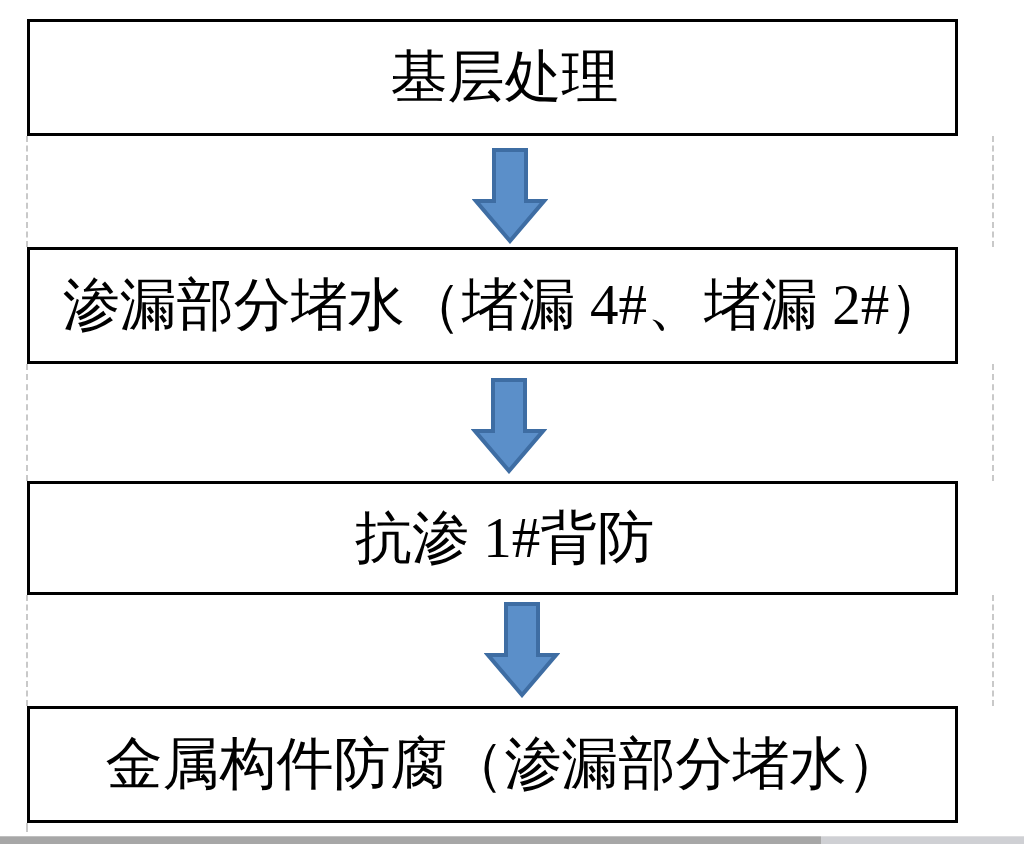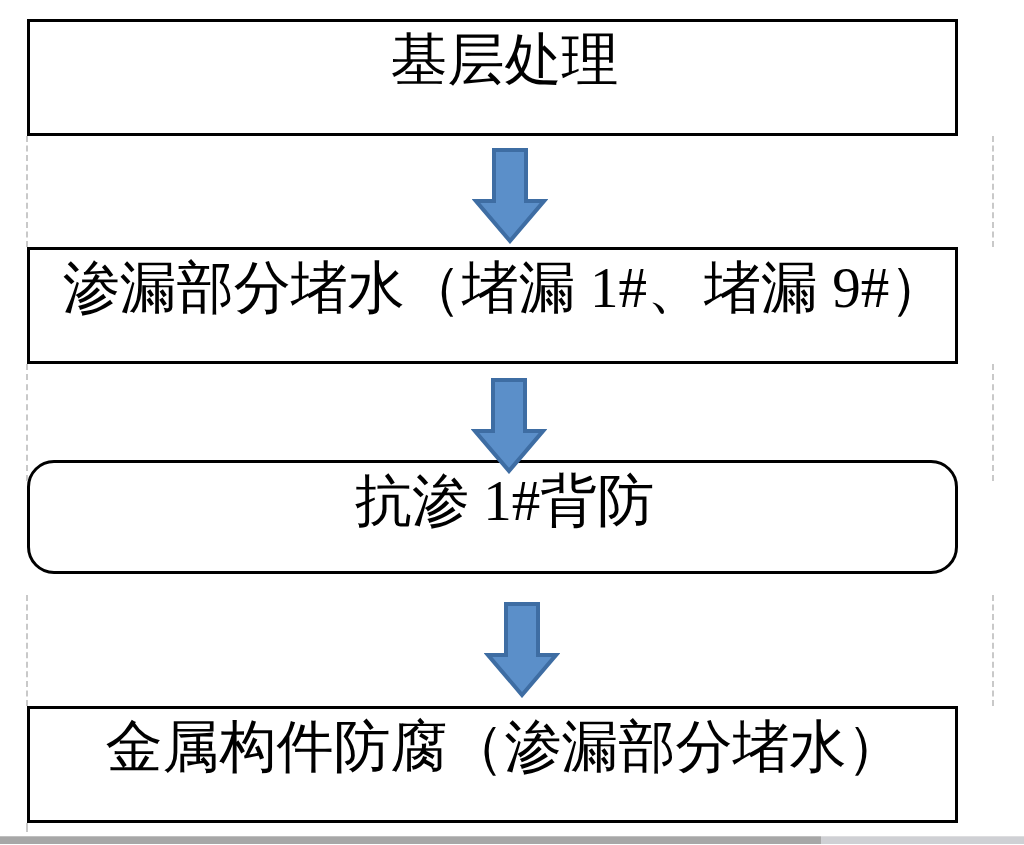--- a/index.html
+++ b/index.html
@@ -16,21 +16,21 @@
     font-family: "Liberation Serif", "DejaVu Serif", serif;
   }
   .flow-box {
     position: absolute;
     left: 27px;
     width: 931px;
     box-sizing: border-box;
     border: 3px solid #000000;
     background: #ffffff;
     display: flex;
-    align-items: flex-start;
+    align-items: center;
     justify-content: center;
     padding-left: 24px;
   }
   .step-label {
     font-size: 57px;
     color: #000000;
     white-space: nowrap;
     letter-spacing: 0px;
   }
   .vguide {
@@ -75,24 +75,24 @@
 </head>
 <body>
 
 <div class="canvas">
 
   <div class="flow-box" style="top:19px; height:117px;">
     <span class="step-label">基层处理</span>
   </div>
 
   <div class="flow-box" style="top:247px; height:117px;">
-    <span class="step-label">渗漏部分堵水（堵漏 1#、堵漏 9#）</span>
+    <span class="step-label">渗漏部分堵水（堵漏 4#、堵漏 2#）</span>
   </div>
 
-  <div class="flow-box" style="top:460px; height:114px;border-radius:27px;">
+  <div class="flow-box" style="top:481px; height:114px;">
     <span class="step-label">抗渗 1#背防</span>
   </div>
 
   <div class="flow-box" style="top:706px; height:117px;">
     <span class="step-label">金属构件防腐（渗漏部分堵水）</span>
   </div>
 
   <div class="vguide guide-left" style="top:136px; height:111px;"></div>
   <div class="vguide guide-left" style="top:364px; height:117px;"></div>
   <div class="vguide guide-left" style="top:595px; height:111px;"></div>

